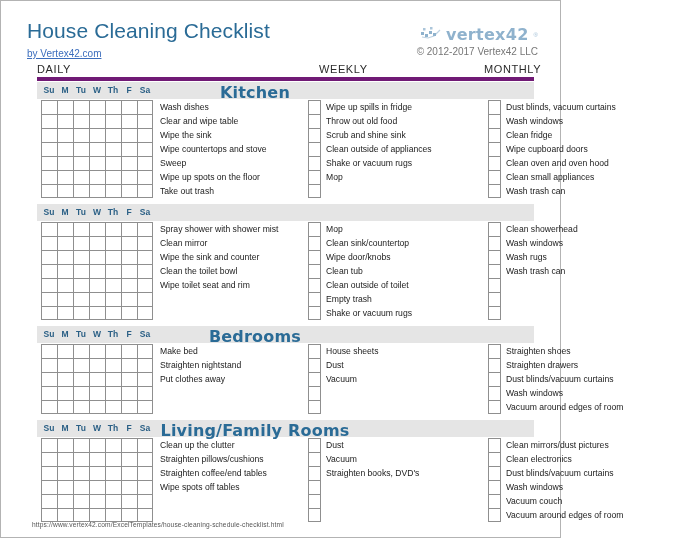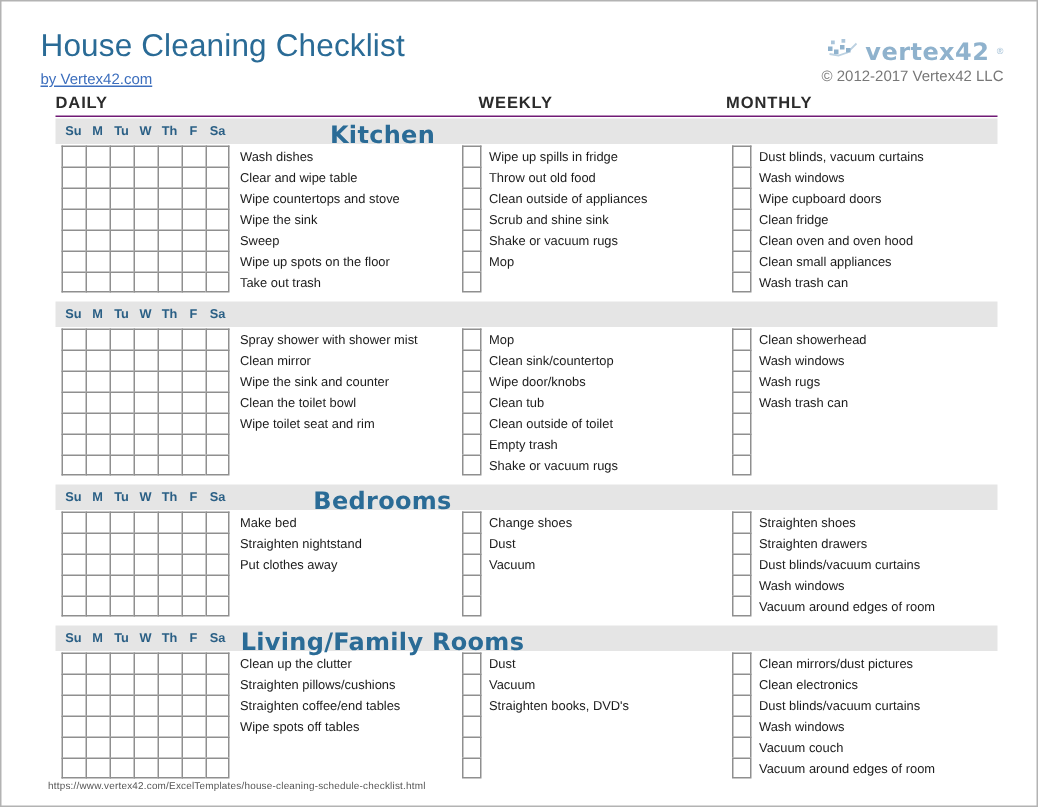--- a/index.html
+++ b/index.html
@@ -8,21 +8,21 @@
     background: #ffffff;
   }
   body {
     width: 700px;
     height: 540px;
     font-family: "Liberation Sans", sans-serif;
     overflow: hidden;
   }
   .page {
     position: relative;
-    width: 692px;
+    width: 561px;
     height: 538px;
     border: 1px solid #b3b3b3;
     box-sizing: border-box;
     background: #ffffff;
   }
   
   .header {
     position: relative;
     height: 56px;
     padding: 18px 24px 0 26px;
@@ -71,22 +71,21 @@
     margin-top: 2px;
     font-size: 10px;
     color: #777777;
     white-space: nowrap;
   }
   
   .colheads {
     position: relative;
     height: 20px;
     margin: 0 26px 0 36px;
-    border-bottom: 1px solid #701a75;
-    font-weight: bold;
+    border-bottom: 4px solid #701a75;
   }
   .colhead {
     position: absolute;
     bottom: 2px;
     font-size: 11px;
     color: #2b2b2b;
     letter-spacing: 0.6px;
   }
   .ch-daily   { left: 0px; }
   .ch-weekly  { left: 282px; }
@@ -274,41 +273,41 @@
           <div class="row">
             <div class="grid">
               <div class="gcell"></div>
               <div class="gcell"></div>
               <div class="gcell"></div>
               <div class="gcell"></div>
               <div class="gcell"></div>
               <div class="gcell"></div>
               <div class="gcell"></div>
             </div>
+            <div class="task task-daily">Wipe the sink</div>
+            <div class="cbox cb-weekly"></div>
+            <div class="task task-weekly">Scrub and shine sink</div>
+            <div class="cbox cb-monthly"></div>
+            <div class="task task-monthly">Clean fridge</div>
+          </div>
+          <div class="row">
+            <div class="grid">
+              <div class="gcell"></div>
+              <div class="gcell"></div>
+              <div class="gcell"></div>
+              <div class="gcell"></div>
+              <div class="gcell"></div>
+              <div class="gcell"></div>
+              <div class="gcell"></div>
+            </div>
             <div class="task task-daily">Wipe countertops and stove</div>
             <div class="cbox cb-weekly"></div>
             <div class="task task-weekly">Clean outside of appliances</div>
             <div class="cbox cb-monthly"></div>
             <div class="task task-monthly">Wipe cupboard doors</div>
-          </div>
-          <div class="row">
-            <div class="grid">
-              <div class="gcell"></div>
-              <div class="gcell"></div>
-              <div class="gcell"></div>
-              <div class="gcell"></div>
-              <div class="gcell"></div>
-              <div class="gcell"></div>
-              <div class="gcell"></div>
-            </div>
-            <div class="task task-daily">Wipe the sink</div>
-            <div class="cbox cb-weekly"></div>
-            <div class="task task-weekly">Scrub and shine sink</div>
-            <div class="cbox cb-monthly"></div>
-            <div class="task task-monthly">Clean fridge</div>
           </div>
           <div class="row">
             <div class="grid">
               <div class="gcell"></div>
               <div class="gcell"></div>
               <div class="gcell"></div>
               <div class="gcell"></div>
               <div class="gcell"></div>
               <div class="gcell"></div>
               <div class="gcell"></div>
@@ -499,21 +498,21 @@
               <div class="gcell"></div>
               <div class="gcell"></div>
               <div class="gcell"></div>
               <div class="gcell"></div>
               <div class="gcell"></div>
               <div class="gcell"></div>
               <div class="gcell"></div>
             </div>
             <div class="task task-daily">Make bed</div>
             <div class="cbox cb-weekly"></div>
-            <div class="task task-weekly">Change shoes</div>
+            <div class="task task-weekly">House sheets</div>
             <div class="cbox cb-monthly"></div>
             <div class="task task-monthly">Straighten shoes</div>
           </div>
           <div class="row">
             <div class="grid">
               <div class="gcell"></div>
               <div class="gcell"></div>
               <div class="gcell"></div>
               <div class="gcell"></div>
               <div class="gcell"></div>

